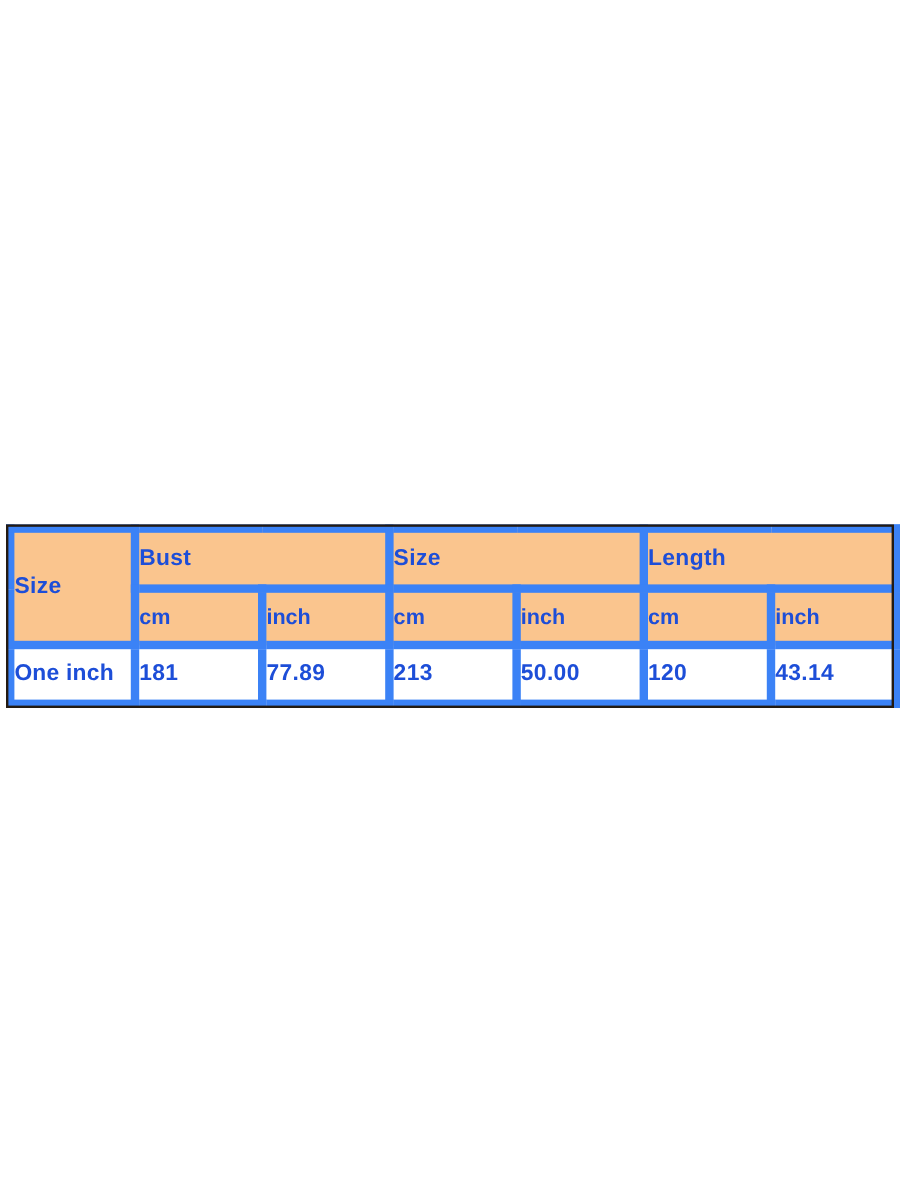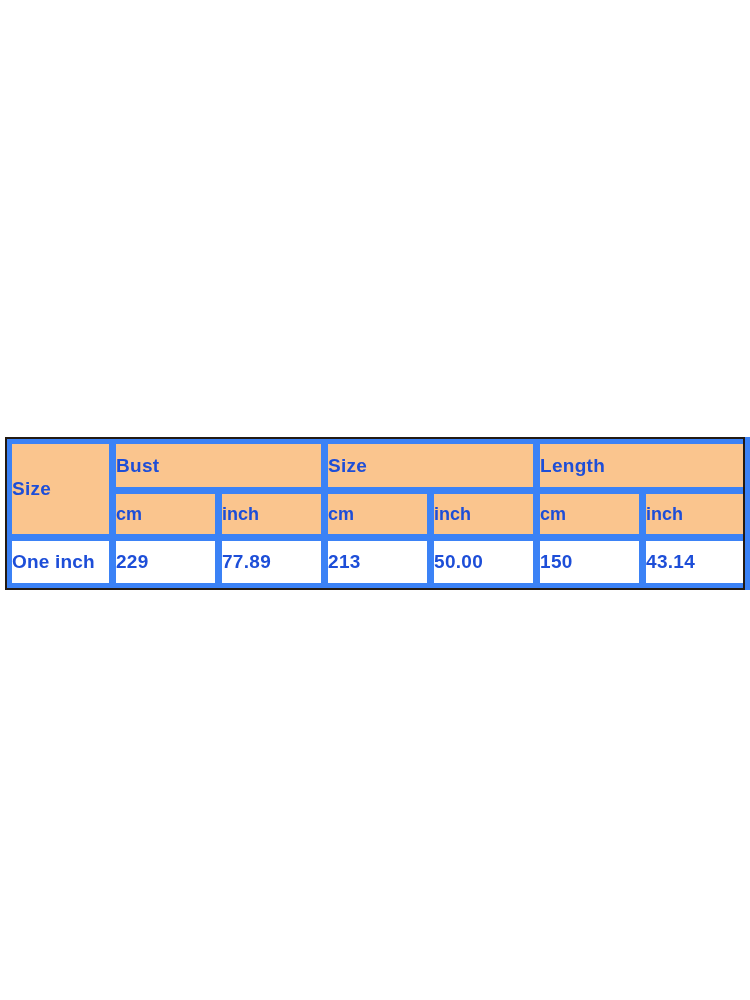--- a/index.html
+++ b/index.html
@@ -113,22 +113,22 @@
       <tr>
         <td class="hdr unit-cell">cm</td>
         <td class="hdr unit-cell">inch</td>
         <td class="hdr unit-cell">cm</td>
         <td class="hdr unit-cell">inch</td>
         <td class="hdr unit-cell">cm</td>
         <td class="hdr unit-cell">inch</td>
       </tr>
       <tr>
         <td class="data row-label-cell">One inch</td>
-        <td class="data value-cell">229</td>
+        <td class="data value-cell">181</td>
         <td class="data value-cell">77.89</td>
         <td class="data value-cell">213</td>
         <td class="data value-cell">50.00</td>
-        <td class="data value-cell">150</td>
+        <td class="data value-cell">120</td>
         <td class="data value-cell">43.14</td>
       </tr>
     </tbody>
   </table>
 </div>
 
 </body></html>

